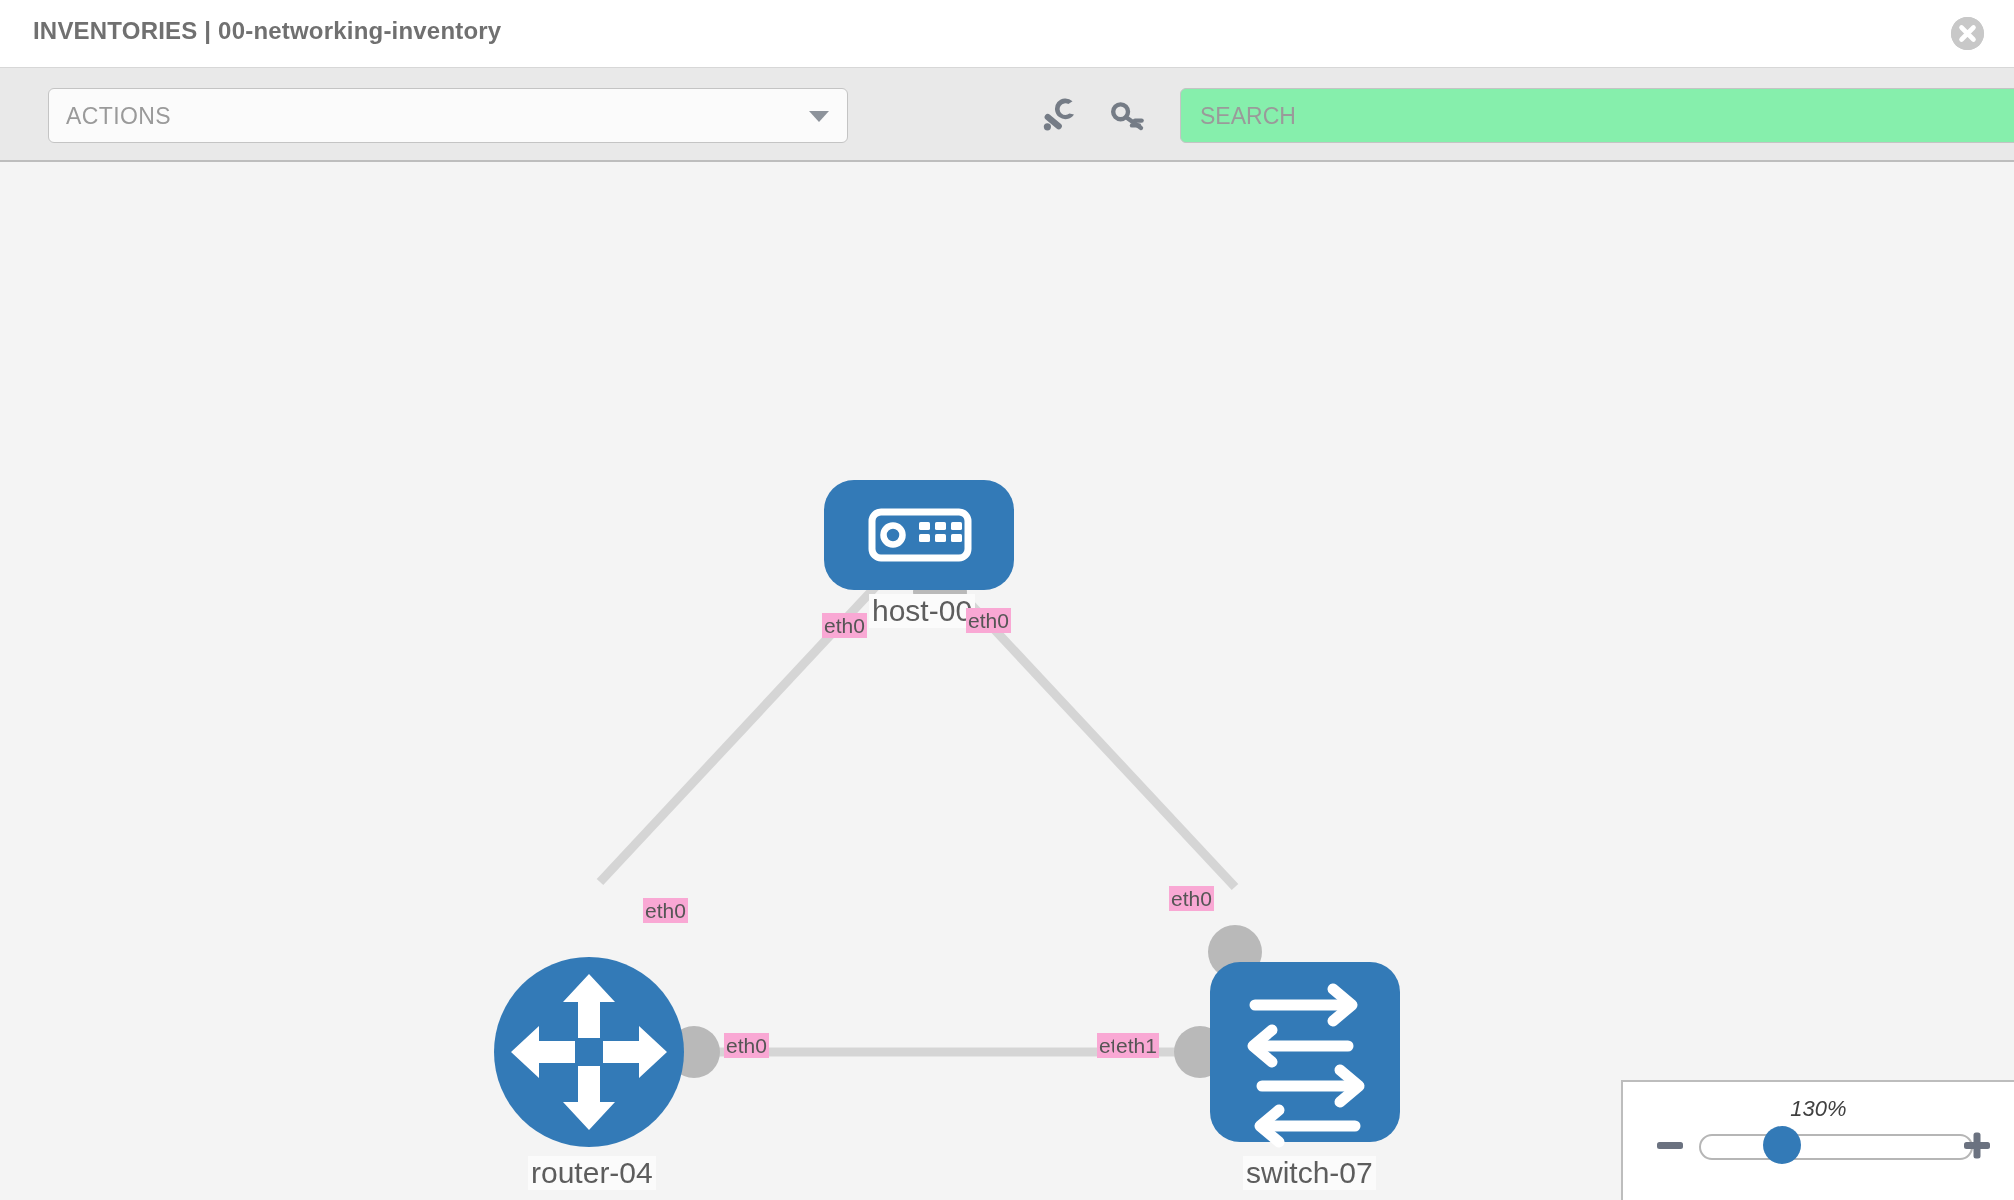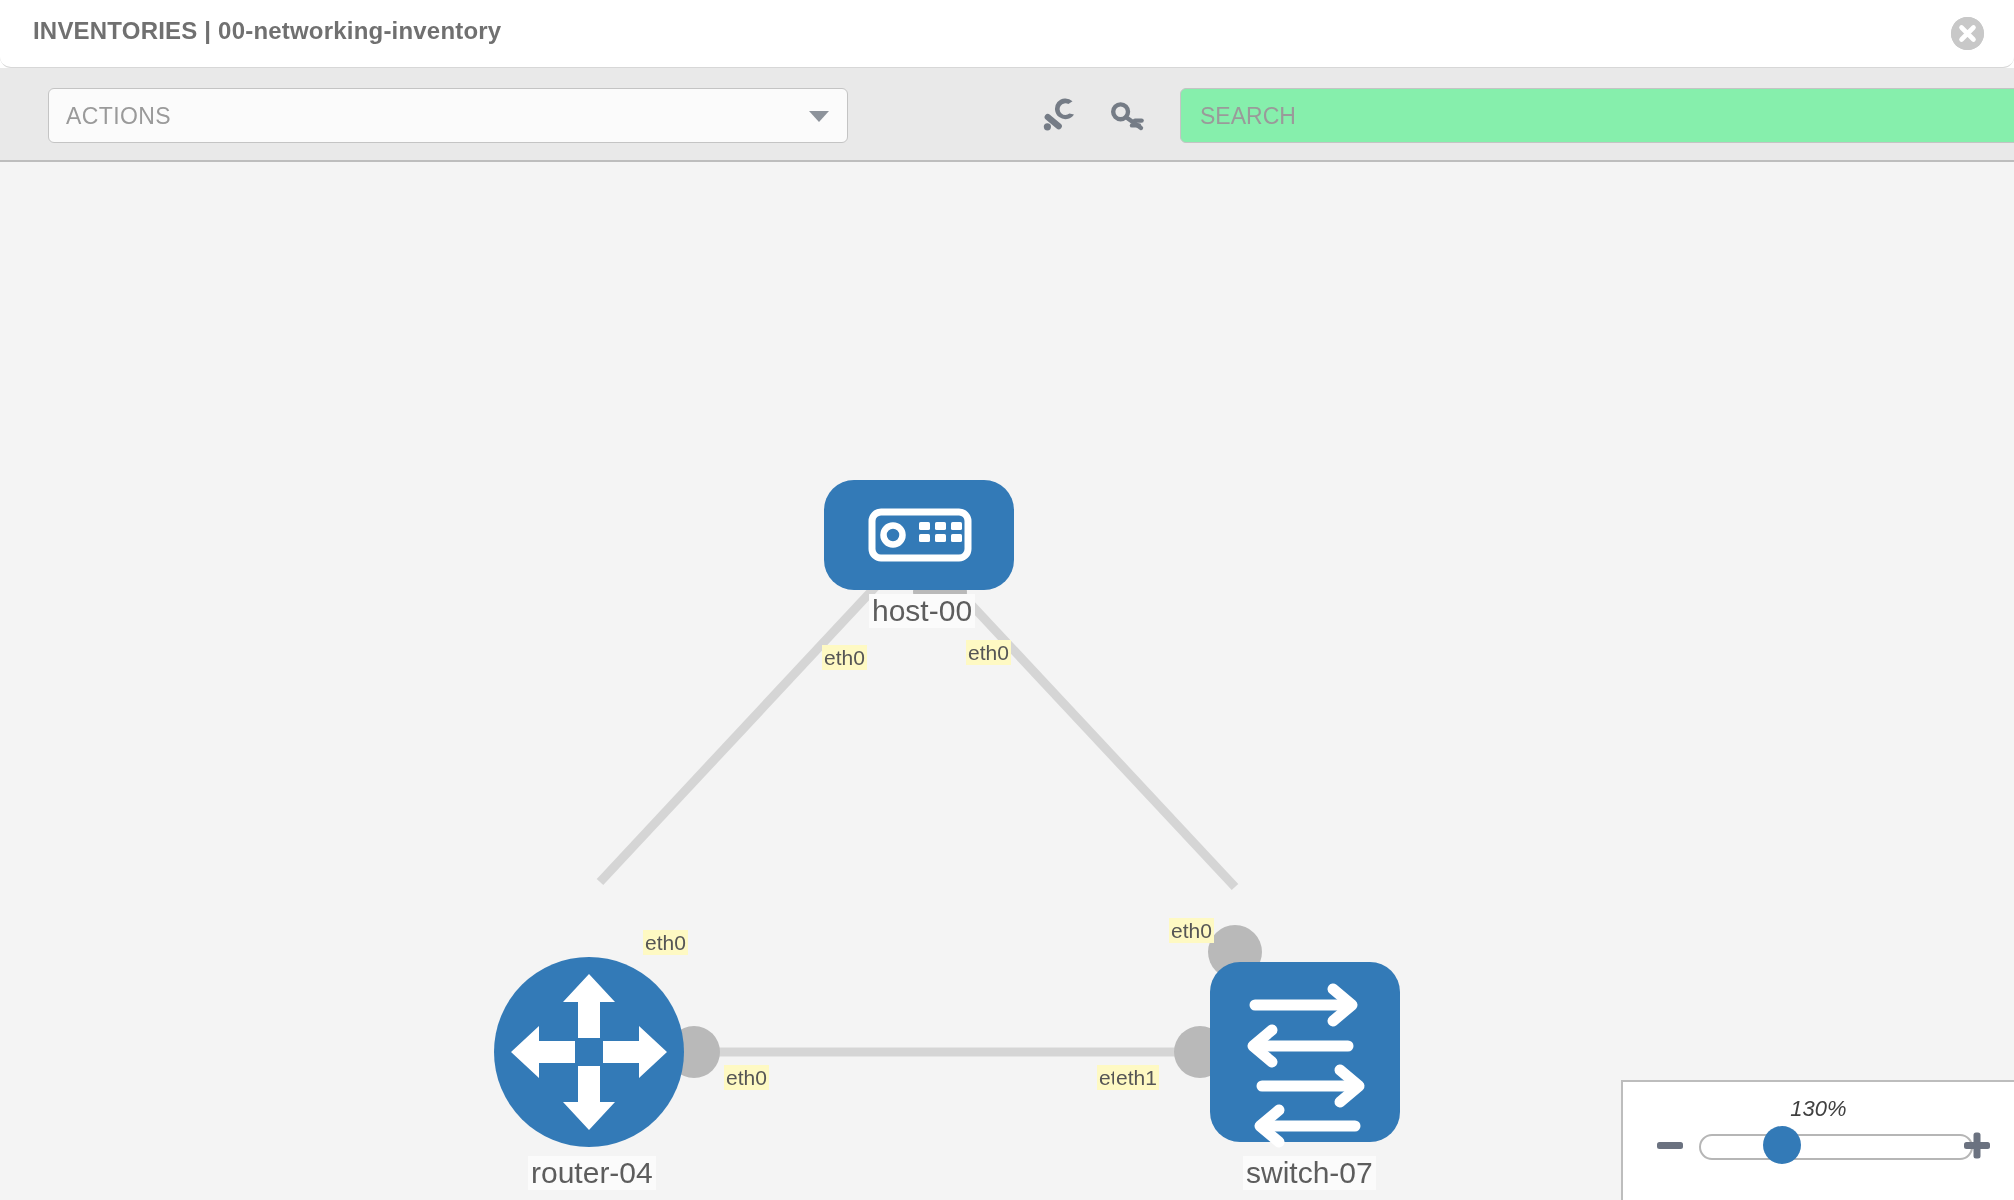--- a/index.html
+++ b/index.html
@@ -25,21 +25,20 @@
 
   
   .header {
     position: absolute;
     left: 0; top: 0;
     width: 2014px;
     height: 68px;
     background: #ffffff;
     border-bottom: 1px solid #d7d7d7;
     box-sizing: border-box;
-    border-radius: 11px;
   }
   .page-title {
     position: absolute;
     left: 33px;
     top: 17px;
     font-size: 24px;
     font-weight: bold;
     color: #707070;
     letter-spacing: 0.2px;
     white-space: nowrap;
@@ -152,28 +151,27 @@
     background: #fbfbfb;
     color: #5d5d5d;
     font-size: 30px;
     line-height: 34px;
     white-space: nowrap;
     padding: 0 3px;
     cursor: default;
   }
   .edge-label {
     position: absolute;
-    background: #fef9c3;
+    background: #f9a8d4;
     color: #555555;
     font-size: 21px;
     line-height: 25px;
     white-space: nowrap;
     padding: 0 2px;
     cursor: default;
-    margin-top: 32px;
   }
 
   
   .zoom-panel {
     position: absolute;
     left: 1621px;
     top: 1080px;
     width: 393px;
     height: 120px;
     background: #ffffff;

